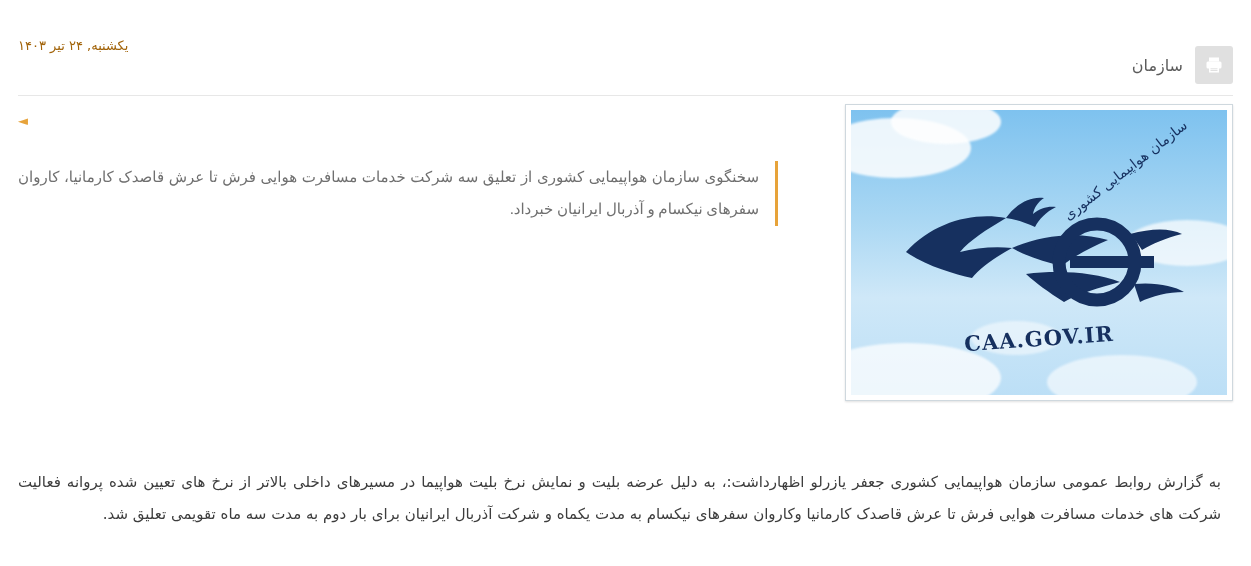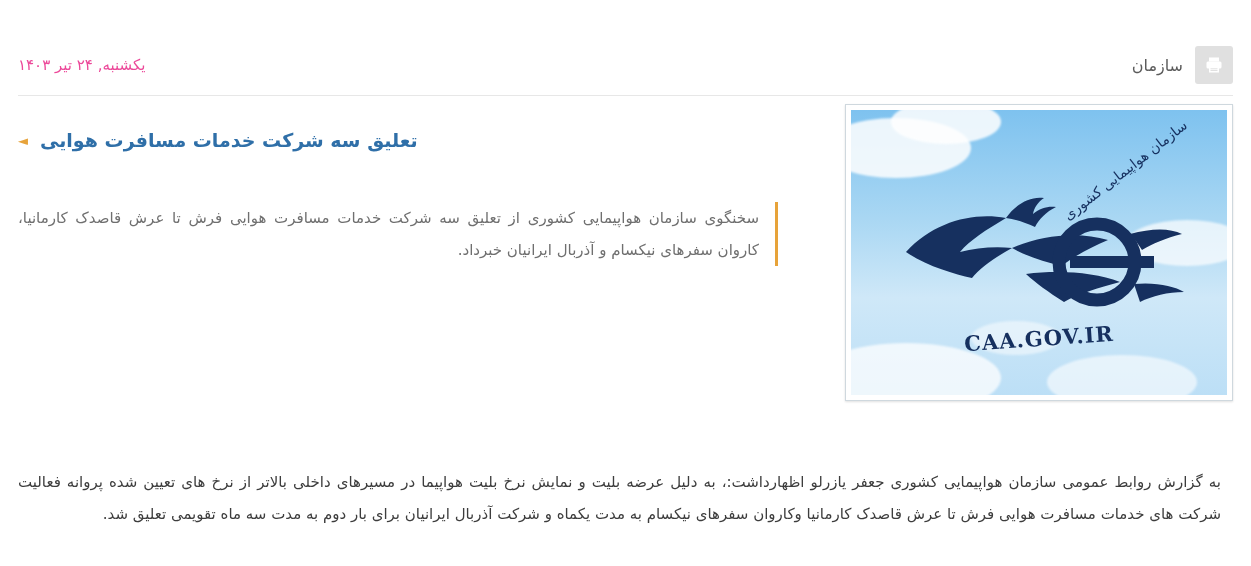--- a/index.html
+++ b/index.html
@@ -50,23 +50,22 @@
     align-items: center;
     justify-content: center;
   }
   .brand-logo svg { display: block; }
   .brand-name {
     font-size: 16px;
     color: #5b5b5b;
     letter-spacing: .5px;
   }
   .header-date {
-    font-size: 15px;
-    color: #ec4899;
-    margin-top: 18px;
+    font-size: 13px;
+    color: #a16207;
   }
 
   
   .content {
     position: absolute;
     top: 104px;
     right: 18px;
     left: 18px;
   }
   .top-row {
@@ -161,20 +160,21 @@
   .lead {
     position: relative;
     border-right: 3px solid #e7a33a;
     padding-right: 16px;
     font-size: 15px;
     line-height: 2.15;
     color: #6f6f6f;
     text-align: justify;
     max-width: 745px;
     margin-right: auto;
+    font-family: Liberation Serif, serif;
   }
 
   
   .body-para {
     position: absolute;
     top: 452px;
     right: 30px;
     left: 18px;
     font-size: 15px;
     line-height: 2.1;
@@ -238,21 +238,20 @@
           </div>
 
           <div class="caa-text">CAA.GOV.IR</div>
           <div class="caa-fa">سازمان هواپیمایی کشوری</div>
         </div>
       </div>
 
       <div class="textcol">
         <div class="title-row">
           <span class="title-bullet">◄</span>
-          <h1 class="title">تعلیق سه شرکت خدمات مسافرت هوایی</h1>
         </div>
         <div class="lead">سخنگوی سازمان هواپیمایی کشوری از تعلیق سه شرکت خدمات مسافرت هوایی فرش تا عرش قاصدک کارمانیا، کاروان سفرهای نیکسام و آذربال ایرانیان خبرداد.</div>
       </div>
 
     </div>
   </div>
 
   <p class="body-para">به گزارش روابط عمومی سازمان هواپیمایی کشوری جعفر یازرلو اظهارداشت:، به دلیل عرضه بلیت و نمایش نرخ بلیت هواپیما در مسیرهای داخلی بالاتر از نرخ های تعیین شده پروانه فعالیت شرکت های خدمات مسافرت هوایی فرش تا عرش قاصدک کارمانیا وکاروان سفرهای نیکسام به مدت یکماه و شرکت آذربال ایرانیان برای بار دوم به مدت سه ماه تقویمی تعلیق شد.</p>
 
 </div>

